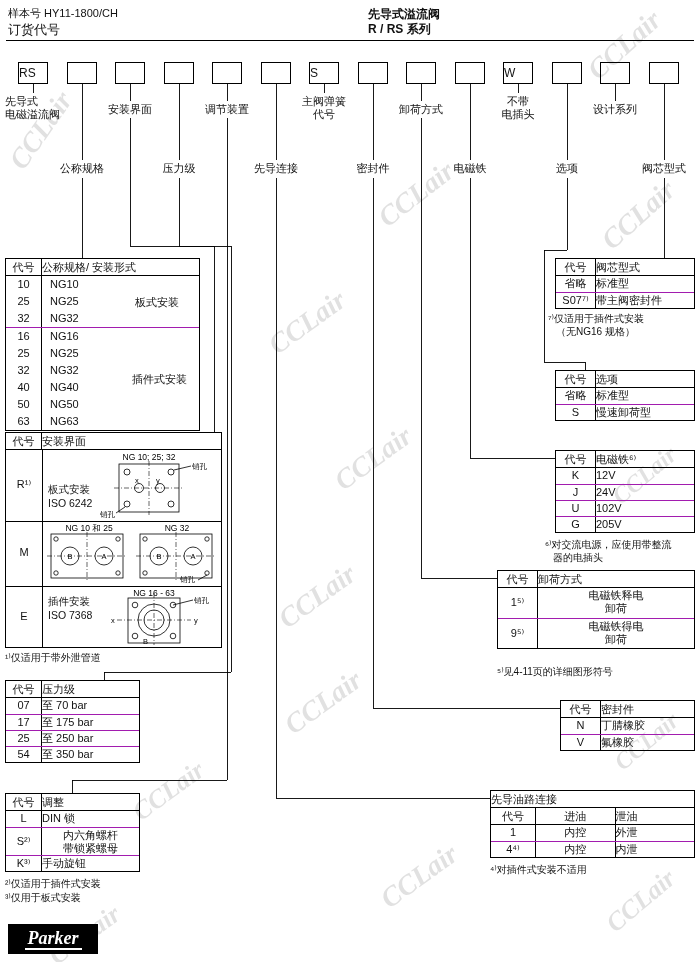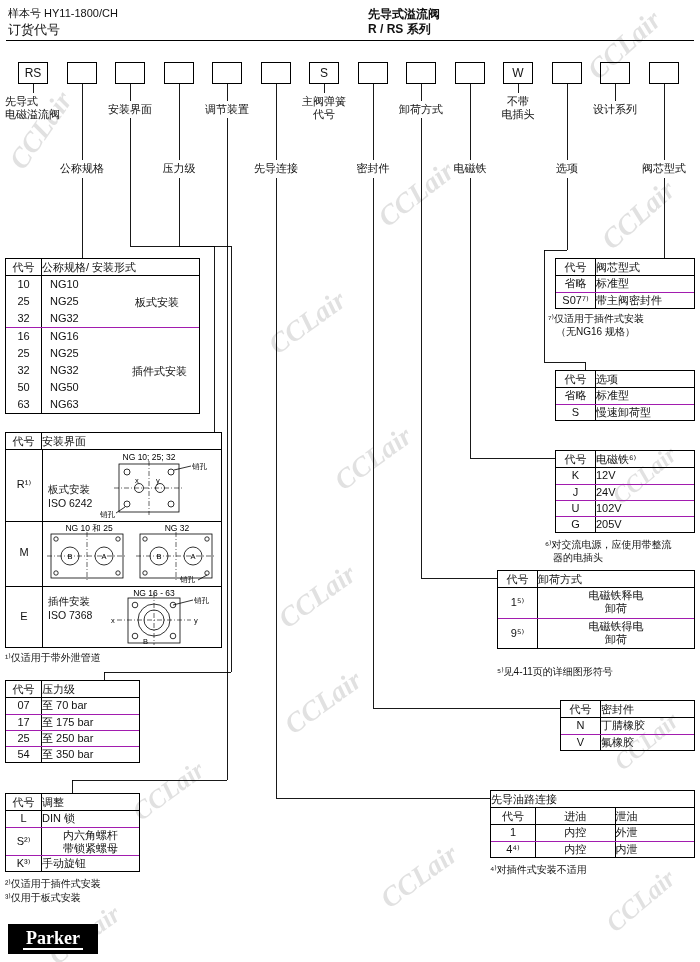--- a/index.html
+++ b/index.html
@@ -12,21 +12,21 @@
       transform-origin:0 50%;pointer-events:none}
   .layer{position:absolute;inset:0;z-index:2}
   
   .hdr-small{position:absolute;left:8px;top:6px;font-size:11px}
   .hdr-doc{position:absolute;left:8px;top:21px;font-size:13px}
   .hdr-prod{position:absolute;left:368px;top:6px;font-size:12px;font-weight:bold}
   .hdr-series{position:absolute;left:368px;top:21px;font-size:12px;font-weight:bold}
   .hdr-rule{position:absolute;left:6px;right:6px;top:40px;border-top:1px solid #000}
   
   .cbox{position:absolute;top:62px;width:30px;height:22px;border:1px solid #000;
-        font-size:12px;text-align:center;line-height:20px}
+        font-size:12px;line-height:20px}
   .flabel{position:absolute;font-size:11px;line-height:13px;text-align:center}
   
   .lines{position:absolute;left:0;top:0}
   .lines path{fill:none;stroke:#000;stroke-width:.9;shape-rendering:crispEdges}
   
   .tbl{position:absolute;border:1px solid #000;font-size:11px;background:transparent}
   .tr{display:flex;height:16px;line-height:15px}
   .hd{border-bottom:1px solid #000;height:17px;line-height:16px}
   .bt{border-top:1px solid #a21caf}
   .r17{height:17px;line-height:16px}
@@ -51,21 +51,21 @@
   .diag .st{fill:none;stroke:#000;stroke-width:.8}
   .diag .dd{fill:none;stroke:#000;stroke-width:.6;stroke-dasharray:5 2 1 2}
   .diag text{font-family:"Liberation Sans","DejaVu Sans",sans-serif}
   .dl{font-size:8.5px}
   .dt{font-size:7.5px}
   
   .fn{position:absolute;font-size:10px;line-height:12px}
   
   .logo{position:absolute;left:8px;top:924px;width:90px;height:30px;background:#000;
         display:flex;align-items:center;justify-content:center}
-  .logo-text{color:#fff;font-weight:bold;font-size:18px;line-height:20px;
+  .logo-text{color:#fff;font-style:italic;font-weight:bold;font-size:18px;line-height:20px;
              font-family:"Liberation Serif","DejaVu Serif",serif;border-bottom:2px solid #fff;padding:0 3px}
 </style>
 </head>
 <body>
 
 <div class="page">
 
   <span class="wm" style="left:592px;top:58px;font-size:28px;transform:rotate(-42deg)">CCLair</span>
   <span class="wm" style="left:16px;top:150px;font-size:28px;transform:rotate(-55deg)">CCLair</span>
   <span class="wm" style="left:382px;top:205px;font-size:28px;transform:rotate(-38deg)">CCLair</span>
@@ -158,20 +158,24 @@
           <div class="cc w36">16</div>
           <div class="cv pl8">NG16</div>
         </div>
         <div class="tr r17">
           <div class="cc w36">25</div>
           <div class="cv pl8">NG25</div>
         </div>
         <div class="tr r17">
           <div class="cc w36">32</div>
           <div class="cv pl8">NG32</div>
+        </div>
+        <div class="tr r17">
+          <div class="cc w36">40</div>
+          <div class="cv pl8">NG40</div>
         </div>
         <div class="tr r17">
           <div class="cc w36">50</div>
           <div class="cv pl8">NG50</div>
         </div>
         <div class="tr r17">
           <div class="cc w36">63</div>
           <div class="cv pl8">NG63</div>
         </div>
         <span class="grp-label" style="right:12px">插件式安装</span>

